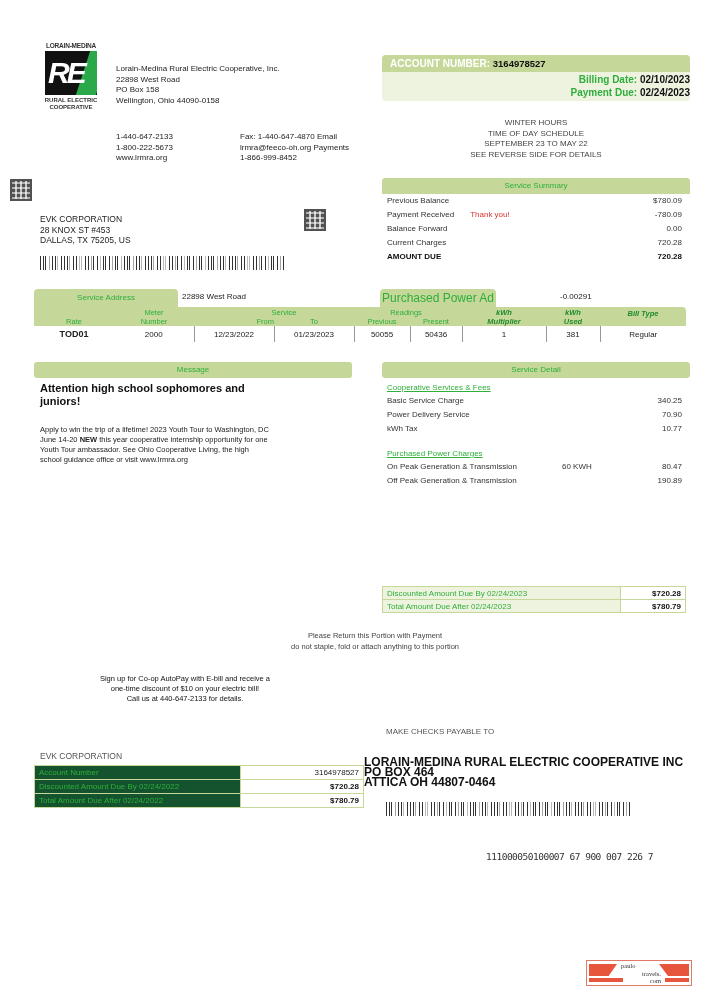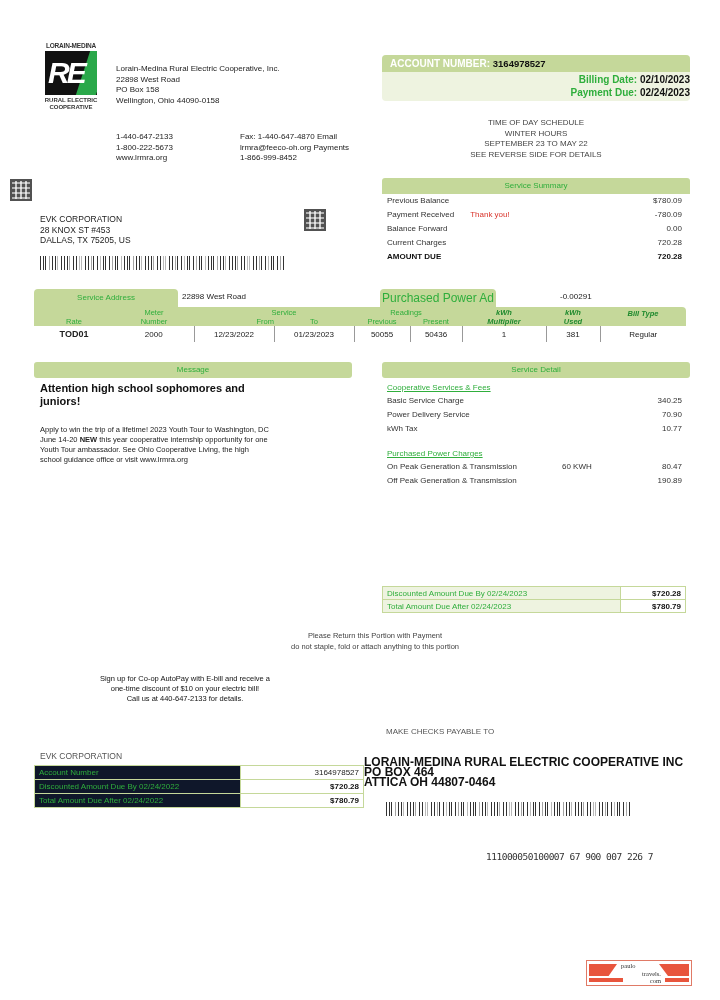--- a/index.html
+++ b/index.html
@@ -84,21 +84,21 @@
   .totals td { border: 1.5px solid #c5d89a; height: 13px; font-size: 8px; padding: 0 4px; }
   .totals td.l { background: #eef3e0; color: #2fae3c; width: 238px; }
   .totals td.r { text-align: right; font-weight: bold; color: #111; }
 
   .return-note { left: 0; top: 630px; width: 720px; text-align: center; font-size: 7.5px; line-height: 11px; color: #444; padding-left: 30px; }
   .autopay { left: 60px; top: 674px; width: 250px; text-align: center; font-size: 7.5px; line-height: 10px; color: #111; }
 
   .stub-name { left: 40px; top: 751px; font-size: 8.5px; color: #555; }
   .stub { left: 34px; top: 765px; width: 330px; border-collapse: collapse; }
   .stub td { border: 1.5px solid #c5d89a; height: 14px; font-size: 8px; padding: 0 4px; }
-  .stub td.l { background: #0f172a; color: #2fae3c; width: 206px; }
+  .stub td.l { background: #14532d; color: #2fae3c; width: 206px; }
   .stub td.r { text-align: right; color: #222; }
   .stub td.r.b { font-weight: bold; color: #111; }
 
   .checks { left: 386px; top: 727px; font-size: 8px; color: #555; }
   .payee { left: 364px; top: 757px; font-size: 12px; font-weight: bold; line-height: 10px; color: #111; }
   .ocr { left: 486px; top: 851px; font: 9.5px "DejaVu Sans Mono", monospace; letter-spacing: -0.5px; color: #333; }
 
   .watermark { left: 586px; top: 960px; width: 106px; height: 26px; border: 1px solid #e07a66; background: #fff; overflow: hidden; }
   .watermark .bar1 { position: absolute; left: 2px; top: 3px; width: 28px; height: 12px; background: #e8553d; clip-path: polygon(0 0,100% 0,70% 100%,0 100%); }
   .watermark .bar2 { position: absolute; right: 2px; top: 3px; width: 30px; height: 12px; background: #e8553d; clip-path: polygon(0 0,100% 0,100% 100%,30% 100%); }
@@ -142,22 +142,22 @@
     <span class="lbl">ACCOUNT NUMBER:</span>
     <span class="val">3164978527</span>
   </div>
   <div class="acct-dates">
     <div><span class="green-text">Billing Date:</span> <span class="val">02/10/2023</span></div>
     <div><span class="green-text">Payment Due:</span> <span class="val">02/24/2023</span></div>
   </div>
 </div>
 
 <div class="abs tod">
+  <div>WINTER HOURS</div>
   <div>TIME OF DAY SCHEDULE</div>
-  <div>WINTER HOURS</div>
   <div>SEPTEMBER 23 TO MAY 22</div>
   <div>SEE REVERSE SIDE FOR DETAILS</div>
 </div>
 
 <div class="abs qr" style="left:10px; top:179px;"></div>
 <div class="abs qr" style="left:304px; top:209px;"></div>
 
 <div class="abs cust-addr">
   <div>EVK CORPORATION</div>
   <div>28 KNOX ST #453</div>

